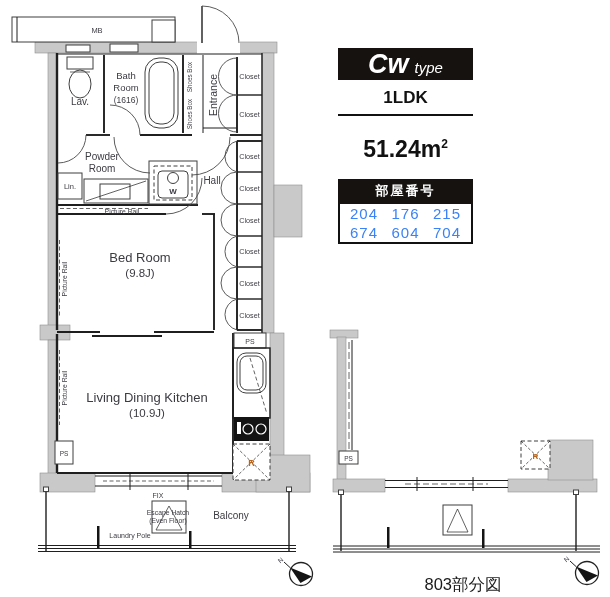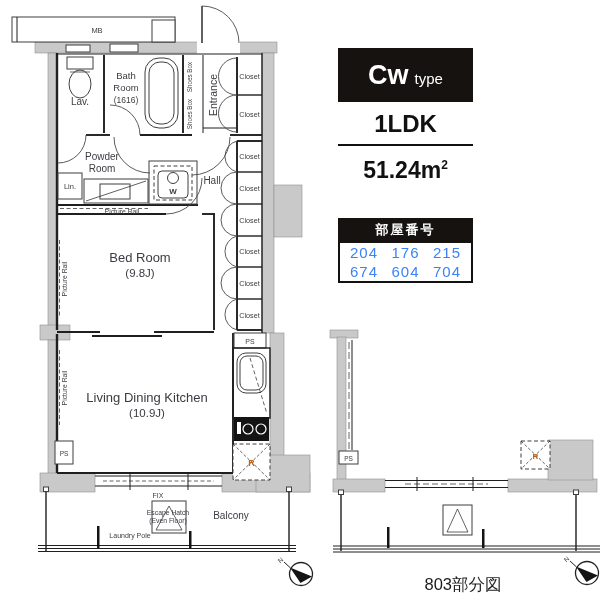--- a/index.html
+++ b/index.html
@@ -9,28 +9,28 @@
   
   .wall{fill:#c9c9c9;stroke:#8f8f8f;stroke-width:.6;}
   .ln{stroke:#1f1f1f;fill:none;}
   .w25{stroke-width:2.4}.w2{stroke-width:1.9}.w15{stroke-width:1.4}.w1{stroke-width:1}.w07{stroke-width:.7}
   .arc{stroke:#4a4a4a;stroke-width:.9;fill:none;}
   .fixt{stroke:#3f3f3f;stroke-width:1;fill:#fff;}
   .dashed{stroke-dasharray:4 2.5;}
   .lbl{fill:#3b3b42;}
   
   .panel{position:absolute;left:338px;top:48px;width:135px;color:#111;}
-  .type-box{background:#15120f;color:#fff;height:54px;display:flex;align-items:center;justify-content:center;}
+  .type-box{background:#15120f;color:#fff;height:32px;display:flex;align-items:center;justify-content:center;font-style:italic;}
   .type-main{font-size:27px;font-weight:700;letter-spacing:0;}
   .type-suffix{font-size:15px;font-weight:400;margin-left:6px;margin-top:6px;}
-  .layout-line{margin-top:8px;text-align:center;font-size:24px;font-weight:700;}
+  .layout-line{margin-top:8px;text-align:center;font-size:17px;font-weight:700;}
   .divider{height:2px;background:#111;margin-top:6px;}
-  .area-line{margin-top:11px;text-align:center;font-size:23px;font-weight:700;}
+  .area-line{margin-top:20px;text-align:center;font-size:23px;font-weight:700;}
   .area-line sup{font-size:12px;}
-  .room-table{margin-top:34px;}
+  .room-table{margin-top:16px;}
   .room-table-header{background:#15120f;color:#fff;font-size:13px;font-weight:700;
     text-align:center;padding:3px 0 4px 0;letter-spacing:2px;}
   .room-table-body{border:2px solid #111;border-top:none;}
   .room-row{display:flex;justify-content:space-between;padding:1px 10px;font-size:15px;
     font-weight:500;color:#3b82f6;letter-spacing:1px;}
 </style>
 </head>
 <body>
 
 <div id="stage">

